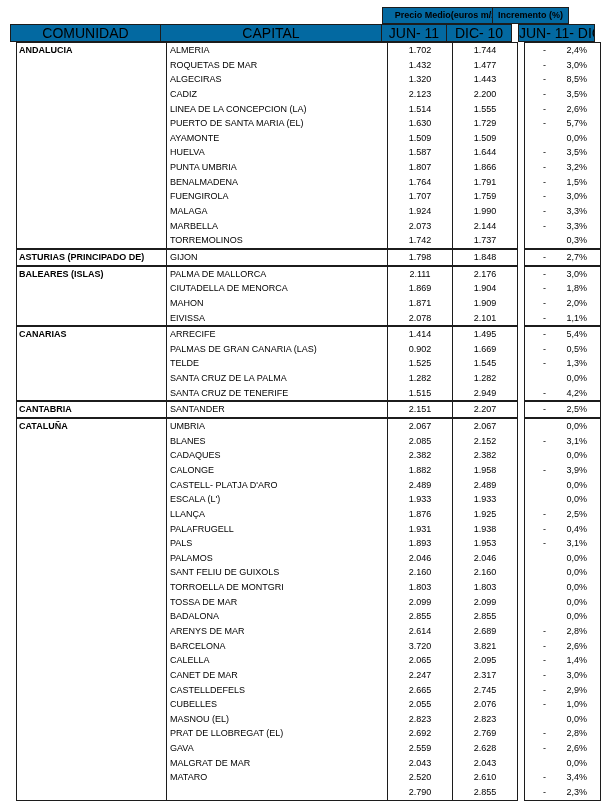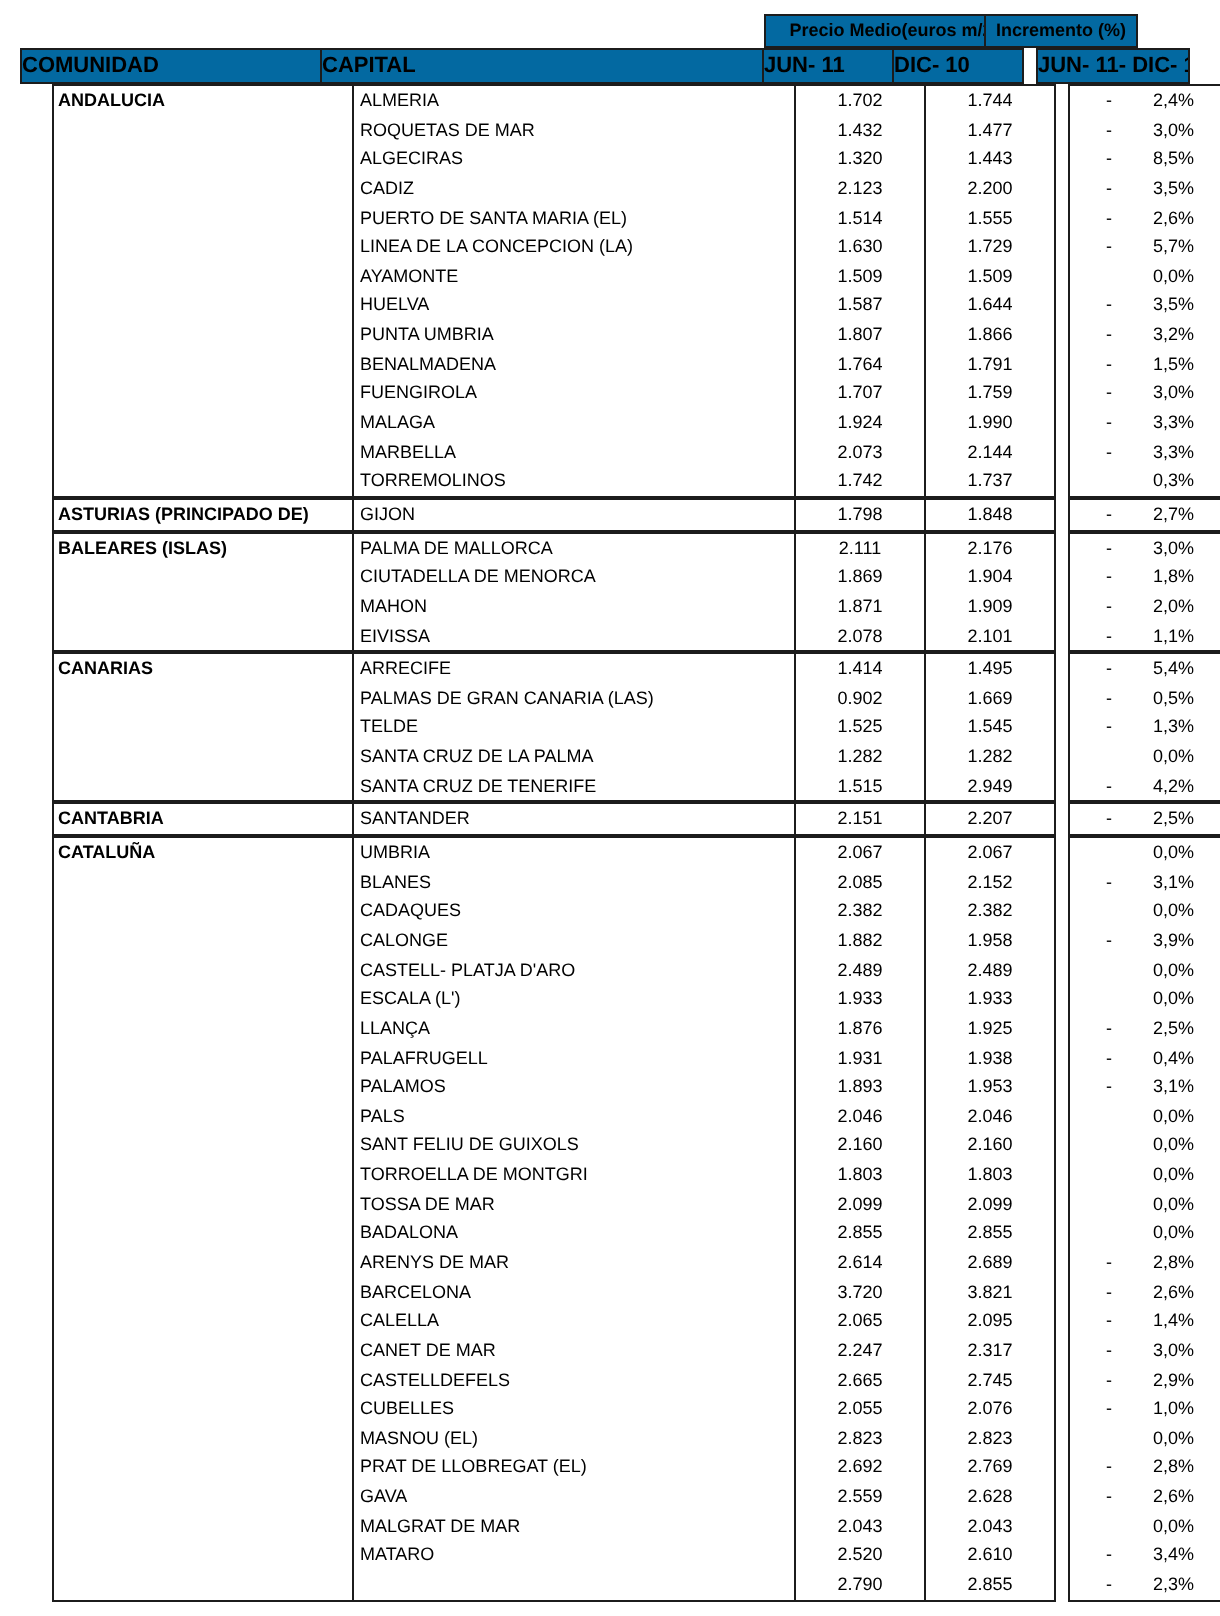--- a/index.html
+++ b/index.html
@@ -1,22 +1,22 @@
 <!DOCTYPE html>
 <html><head>
 <meta charset="utf-8">
 <style>
   html,body{margin:0;padding:0;background:#fff;}
   body{width:610px;height:808px;position:relative;font-family:"Liberation Sans",sans-serif;color:#000;}
   .box{position:absolute;border:1px solid #1c1c1c;background:#0369a1;box-sizing:border-box;}
   .band{font-size:9px;font-weight:bold;text-align:center;line-height:15px;white-space:nowrap;overflow:hidden;}
   .hdr-main{display:flex;}
-  .hcell{font-size:11px;font-weight:bold;line-height:16px;box-sizing:border-box;white-space:nowrap;overflow:hidden;}
+  .hcell{font-size:14px;font-weight:normal;text-align:center;line-height:16px;box-sizing:border-box;white-space:nowrap;overflow:hidden;}
   .hcell.b{border-right:1px solid #1c1c1c;}
-  .tbody{position:absolute;top:42px;left:26px;width:585px;}
+  .tbody{position:absolute;top:42px;left:16px;width:585px;}
   .group{display:flex;align-items:stretch;}
   .main-box{width:502px;border:1px solid #1c1c1c;box-sizing:border-box;display:flex;background:#fff;}
   .gap{width:6px;}
   .inc-box{width:77px;border:1px solid #1c1c1c;box-sizing:border-box;background:#fff;}
   .col{box-sizing:border-box;}
   .comunidad-col{width:150px;border-right:1px solid #1c1c1c;}
   .capital-col{width:221px;border-right:1px solid #1c1c1c;}
   .jun-col{width:65px;border-right:1px solid #1c1c1c;}
   .dic-col{flex:1;}
   .comunidad-label{font-size:9px;font-weight:bold;padding:1px 1px 0 2px;line-height:13px;white-space:nowrap;overflow:hidden;}
@@ -45,22 +45,22 @@
     <div class="group">
       <div class="main-box">
         <div class="col comunidad-col">
           <div class="comunidad-label">ANDALUCIA</div>
         </div>
         <div class="col capital-col">
           <div class="cell capital">ALMERIA</div>
           <div class="cell capital">ROQUETAS DE MAR</div>
           <div class="cell capital">ALGECIRAS</div>
           <div class="cell capital">CADIZ</div>
+          <div class="cell capital">LINEA DE LA CONCEPCION (LA)</div>
           <div class="cell capital">PUERTO DE SANTA MARIA (EL)</div>
-          <div class="cell capital">LINEA DE LA CONCEPCION (LA)</div>
           <div class="cell capital">AYAMONTE</div>
           <div class="cell capital">HUELVA</div>
           <div class="cell capital">PUNTA UMBRIA</div>
           <div class="cell capital">BENALMADENA</div>
           <div class="cell capital">FUENGIROLA</div>
           <div class="cell capital">MALAGA</div>
           <div class="cell capital">MARBELLA</div>
           <div class="cell capital">TORREMOLINOS</div>
         </div>
         <div class="col jun-col">
@@ -304,22 +304,22 @@
         </div>
         <div class="col capital-col">
           <div class="cell capital">UMBRIA</div>
           <div class="cell capital">BLANES</div>
           <div class="cell capital">CADAQUES</div>
           <div class="cell capital">CALONGE</div>
           <div class="cell capital">CASTELL- PLATJA D'ARO</div>
           <div class="cell capital">ESCALA (L')</div>
           <div class="cell capital">LLANÇA</div>
           <div class="cell capital">PALAFRUGELL</div>
+          <div class="cell capital">PALS</div>
           <div class="cell capital">PALAMOS</div>
-          <div class="cell capital">PALS</div>
           <div class="cell capital">SANT FELIU DE GUIXOLS</div>
           <div class="cell capital">TORROELLA DE MONTGRI</div>
           <div class="cell capital">TOSSA DE MAR</div>
           <div class="cell capital">BADALONA</div>
           <div class="cell capital">ARENYS DE MAR</div>
           <div class="cell capital">BARCELONA</div>
           <div class="cell capital">CALELLA</div>
           <div class="cell capital">CANET DE MAR</div>
           <div class="cell capital">CASTELLDEFELS</div>
           <div class="cell capital">CUBELLES</div>

